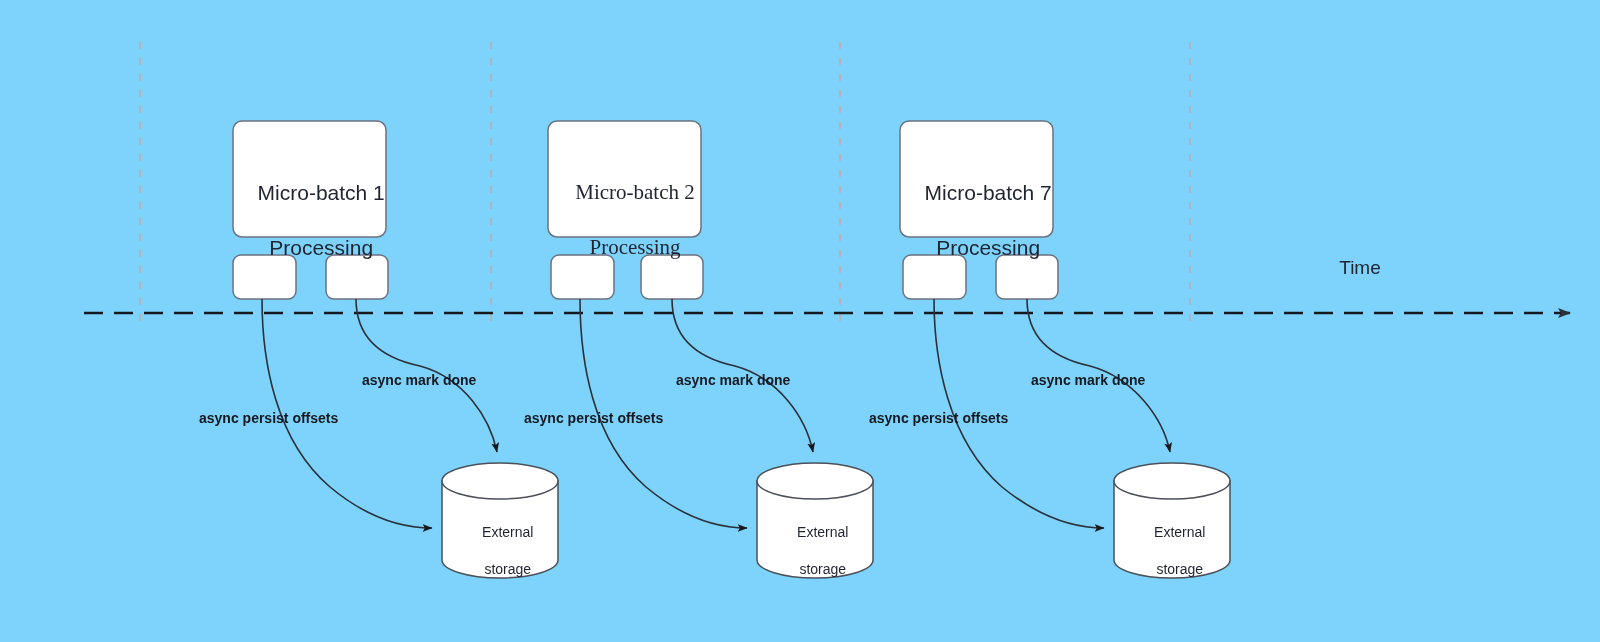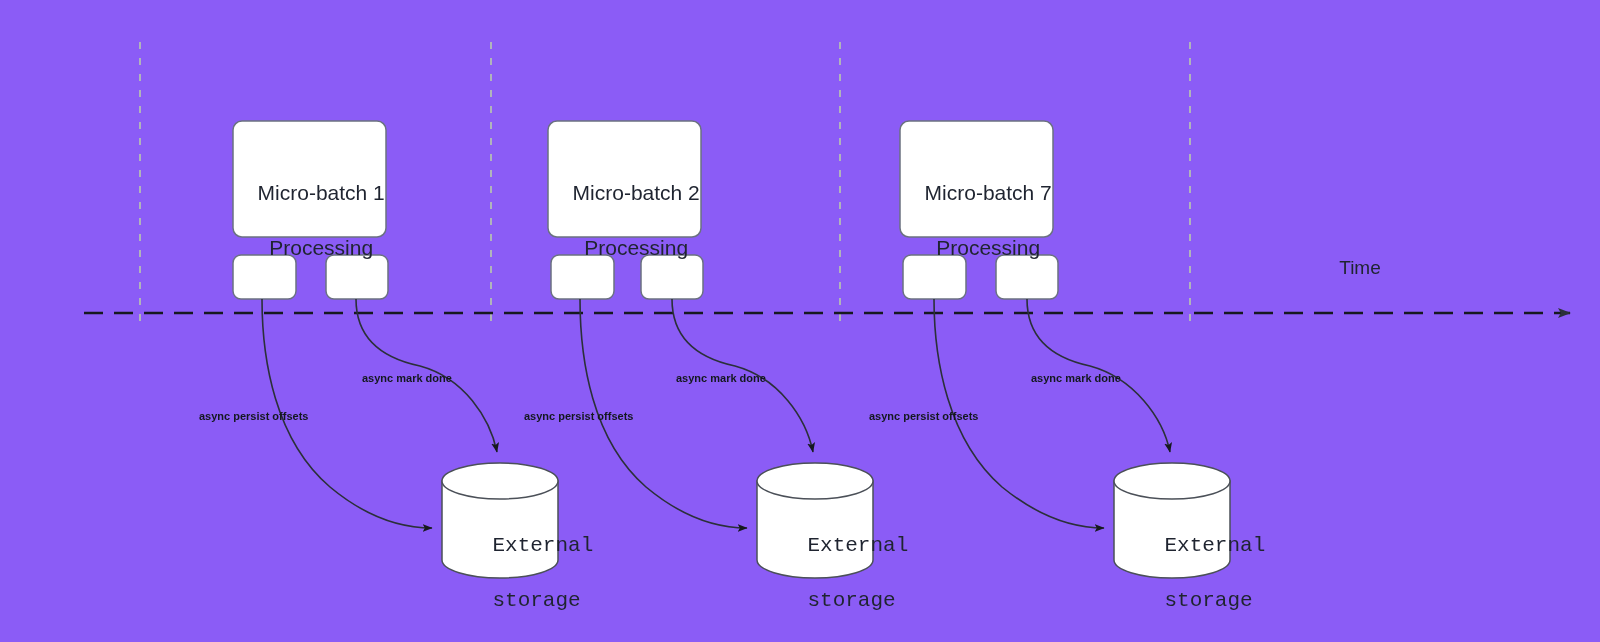--- a/index.html
+++ b/index.html
@@ -4,44 +4,44 @@
 <style>
   html,body{margin:0;padding:0;background:#ffffff;}
   body{
     font-family:"Liberation Sans","DejaVu Sans",sans-serif;
     -webkit-font-smoothing:antialiased;
   }
   #canvas{
     position:relative;
     width:1600px;
     height:642px;
-    background:#8b5cf6;
+    background:#7dd3fc;
     overflow:hidden;
   }
   svg.layer{
     position:absolute;
     left:0; top:0;
     width:1600px;
     height:642px;
   }
   .box-text, .cyl-text, .time-text{
     position:absolute;
     color:#1f2430;
     text-align:center;
     line-height:1.30;
     white-space:pre;
     pointer-events:none;
   }
   .box-text{ font-size:21px; }
-  .cyl-text{ font-size:21px;font-family:Liberation Mono, monospace; }
+  .cyl-text{ font-size:14px; }
   .time-text{ font-size:19px; }
   .edge-label{
     position:absolute;
     color:#14181f;
-    font-size:11px;
+    font-size:14px;
     font-weight:bold;
     white-space:nowrap;
     line-height:1;
   }
 </style>
 </head>
 <body>
 
 <div id="canvas">
 
@@ -116,21 +116,21 @@
     <span>Micro-batch 1</span><br>
     <span>Processing</span>
   </div>
   <div class="cyl-text" style="left:442px;top:505px;width:116px;">
     <span>External</span><br>
     <span>storage</span>
   </div>
   <div class="edge-label" style="left:199px;top:411px;">async persist offsets</div>
   <div class="edge-label" style="left:362px;top:373px;">async mark done</div>
 
-  <div class="box-text" style="left:548px;top:152px;width:153px;">
+  <div class="box-text" style="left:548px;top:152px;width:153px;font-family:Liberation Serif, serif;">
     <span>Micro-batch 2</span><br>
     <span>Processing</span>
   </div>
   <div class="cyl-text" style="left:757px;top:505px;width:116px;">
     <span>External</span><br>
     <span>storage</span>
   </div>
   <div class="edge-label" style="left:524px;top:411px;">async persist offsets</div>
   <div class="edge-label" style="left:676px;top:373px;">async mark done</div>
 

